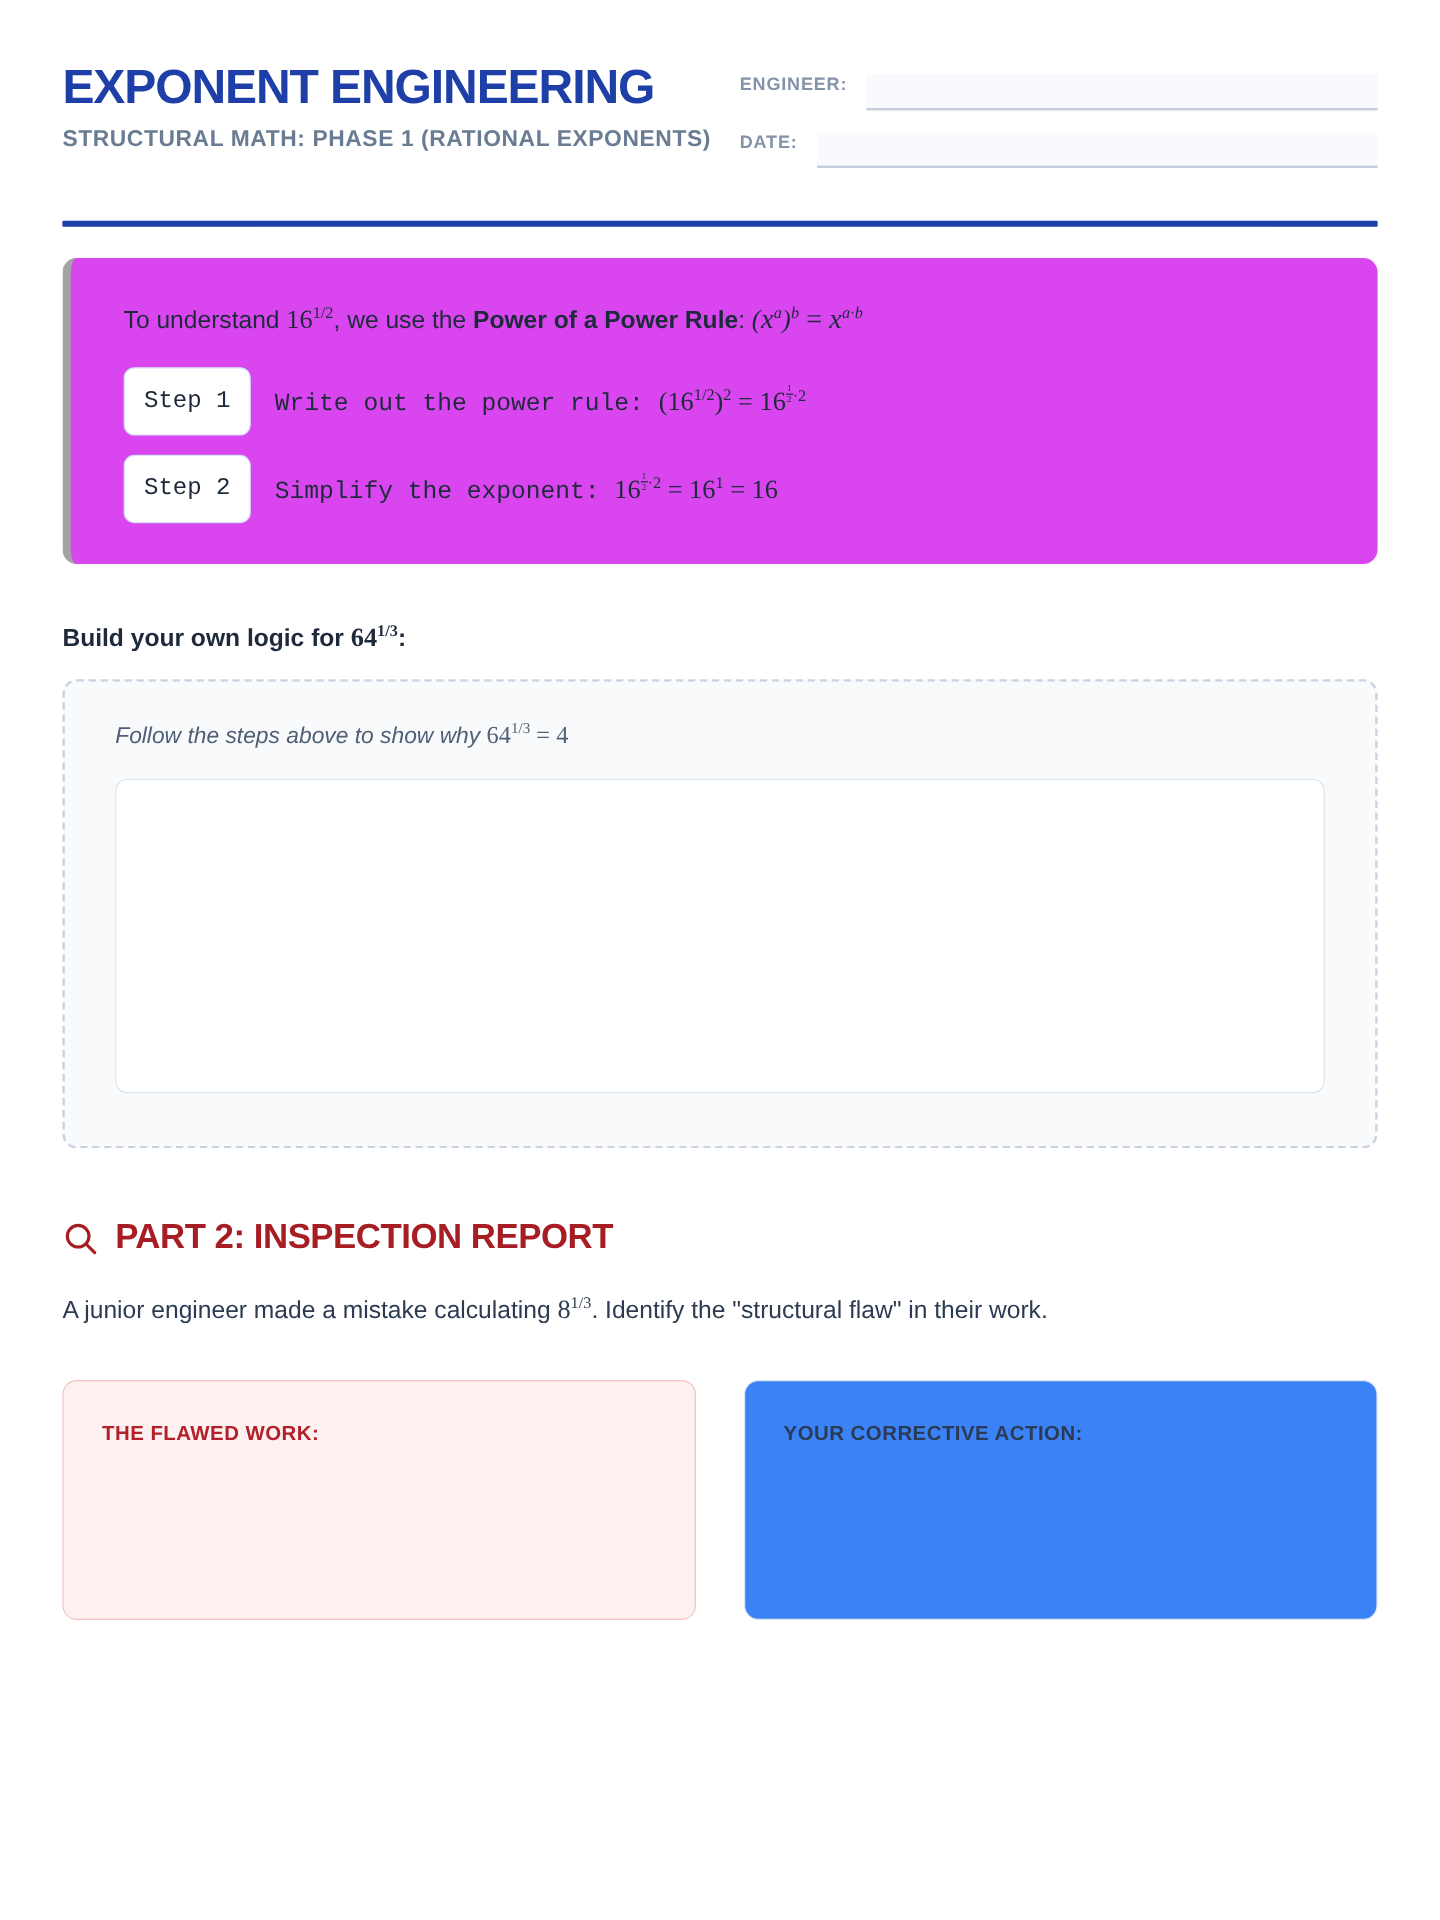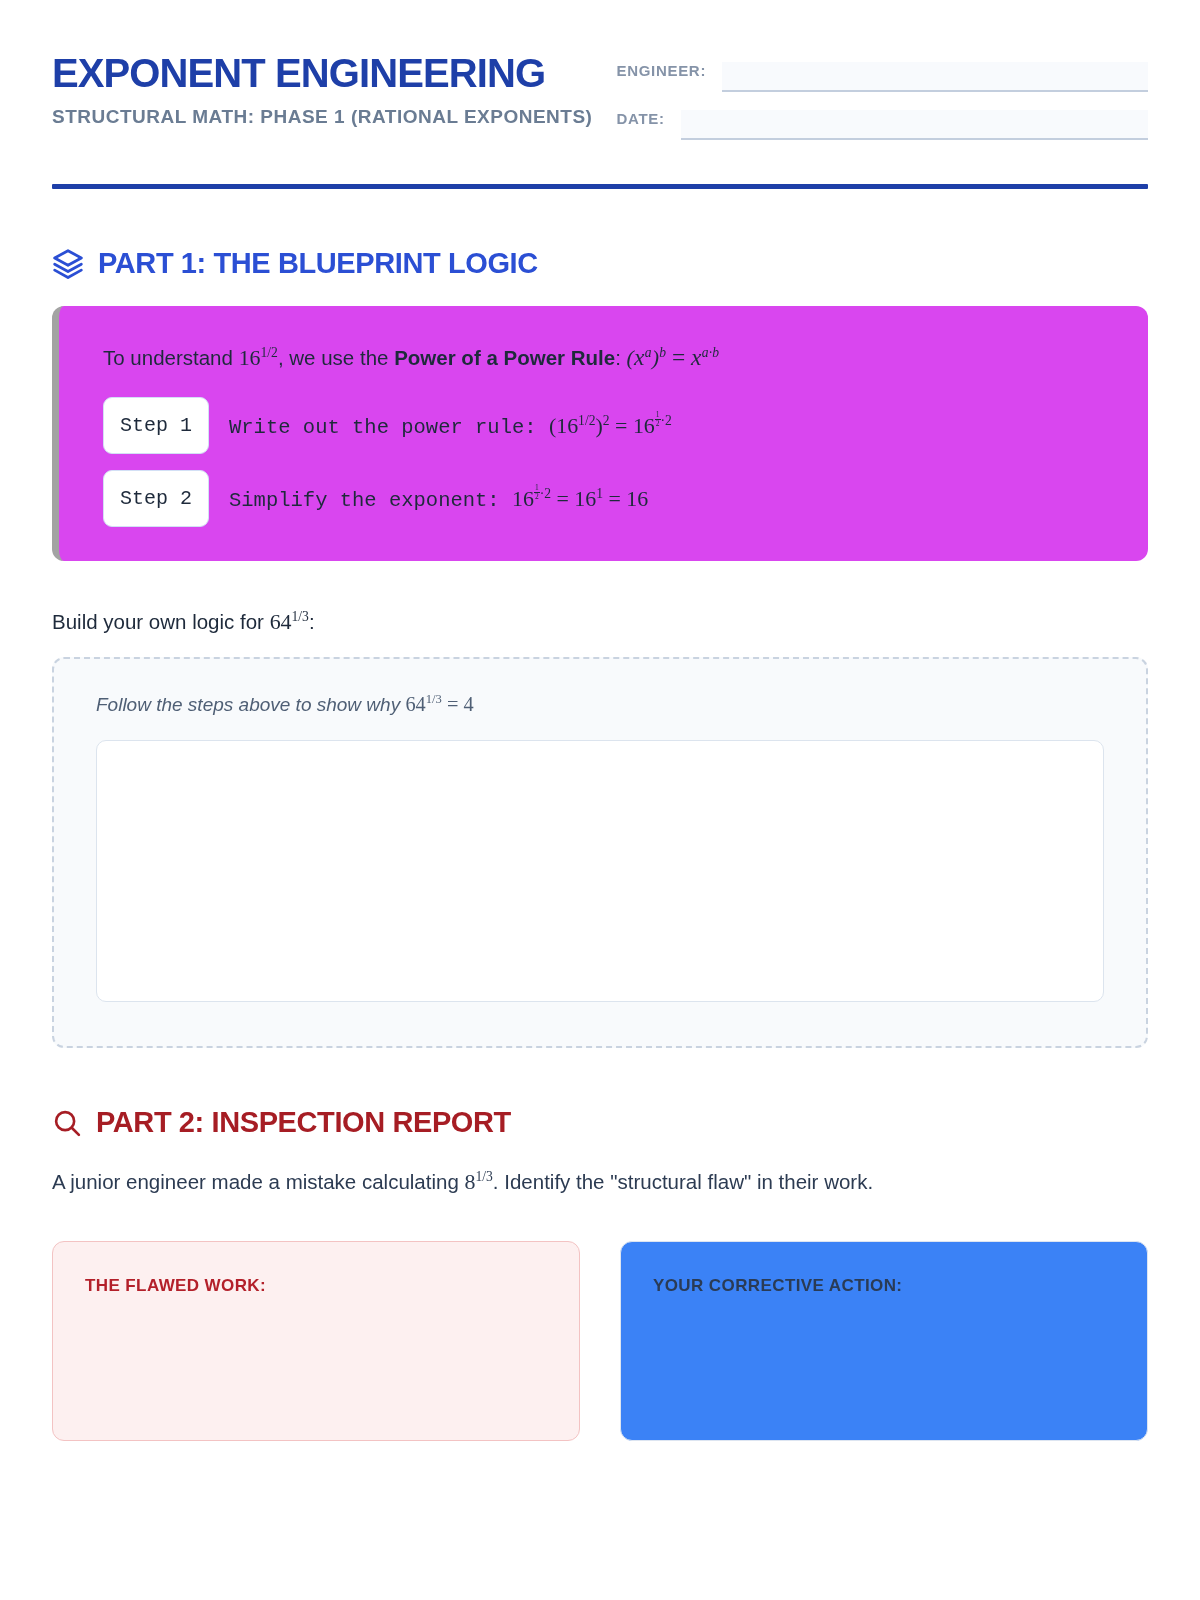--- a/index.html
+++ b/index.html
@@ -155,21 +155,21 @@
     font-size: 0.55em;
     line-height: 1;
   }
   .frac .num { display: block; border-bottom: 1px solid currentColor; padding: 0 1px; }
   .frac .den { display: block; padding: 0 1px; }
 
   
   .build-label {
     margin-top: 48px;
     font-size: 20.5px;
-    font-weight: 400;
+    font-weight: 700;
     color: #1E2A3B;
   }
   .dashed-box {
     margin-top: 22px;
     border: 2px dashed #C9D3E0;
     border-radius: 12px;
     background: #F8FAFC;
     padding: 34px 42px 44px 42px;
   }
   .dashed-hint {
@@ -239,30 +239,20 @@
       </div>
       <div class="field-row">
         <span class="field-label">DATE:</span>
         <span class="field-line"></span>
       </div>
     </div>
   </div>
 
   <div class="rule"></div>
 
-  <div class="section-head sec-blue">
-    <span class="sec-icon">
-      <svg width="32" height="32" viewBox="0 0 24 24" fill="none" stroke="#2B4FD4" stroke-width="2.1" stroke-linecap="round" stroke-linejoin="round">
-        <polygon points="12 2 22 7.5 12 13 2 7.5 12 2"></polygon>
-        <polyline points="2 12.2 12 17.7 22 12.2"></polyline>
-        <polyline points="2 16.6 12 22.1 22 16.6"></polyline>
-      </svg>
-    </span>
-    <h2 class="section-title">PART 1: THE BLUEPRINT LOGIC</h2>
-  </div>
 
   <div class="callout">
     <p class="callout-intro">
       <span>To understand </span><span class="mu"><span>16</span><sup><span>1/2</span></sup></span><span>, we use the </span><b>Power of a Power Rule</b><span>: </span><span class="m">(<span class="m">x</span><sup>a</sup>)<sup>b</sup> <span class="mu">=</span> <span class="m">x</span><sup>a·b</sup></span>
     </p>
 
     <div class="step-row">
       <div class="step-badge">Step 1</div>
       <div class="step-text">
         <span>Write out the power rule: </span><span class="mu">(16<sup>1/2</sup>)<sup>2</sup> = 16<sup><span class="frac"><span class="num">1</span><span class="den">2</span></span>·2</sup></span>

